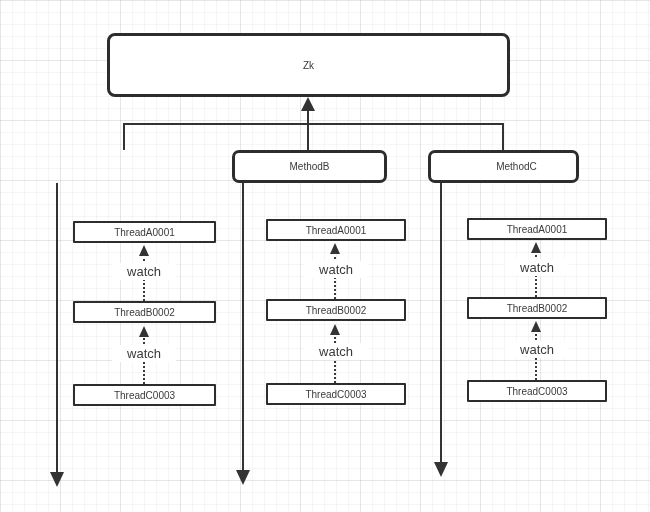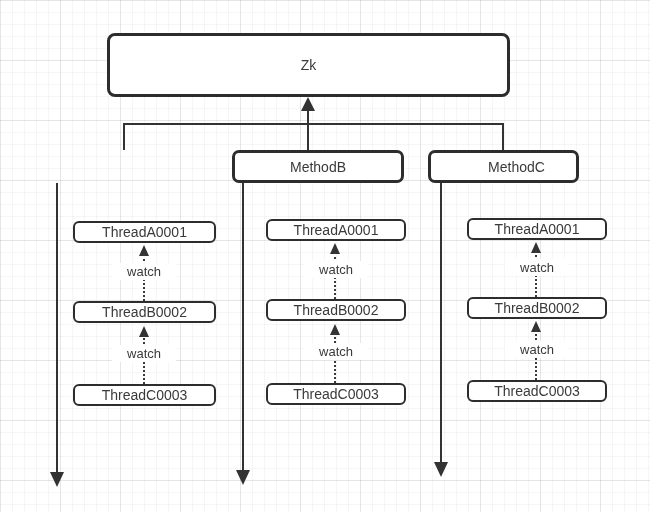--- a/index.html
+++ b/index.html
@@ -21,29 +21,29 @@
 
   
   .node {
     position: absolute;
     box-sizing: border-box;
     background: #ffffff;
     border: 2px solid #2d2d2d;
     display: flex;
     align-items: center;
     justify-content: center;
-    font-size: 14px;
+    font-size: 10px;
     white-space: nowrap;
   }
   .zk-node   { left: 107px; top: 33px;  width: 403px; height: 64px; border-radius: 8px; border-width: 3px; }
   .method    { top: 150px; height: 33px; border-radius: 7px; border-width: 3px; }
   .m-a { left: 47px;  width: 152px; }
-  .m-b { left: 232px; width: 172px; }
+  .m-b { left: 232px; width: 155px; }
   .m-c { left: 428px; width: 151px; padding-left: 26px; }
-  .thread    { height: 22px; border-radius: 6px; }
+  .thread    { height: 22px; border-radius: 1px; }
   .a-col { left: 73px;  width: 143px; }
   .b-col { left: 266px; width: 140px; }
   .c-col { left: 467px; width: 140px; }
   .a1 { top: 221px; } .a2 { top: 301px; } .a3 { top: 384px; }
   .b1 { top: 219px; } .b2 { top: 299px; } .b3 { top: 383px; }
   .c1 { top: 218px; } .c2 { top: 297px; } .c3 { top: 380px; }
 
   
   .vline { position: absolute; width: 0; border-left: 2px solid #333333; }
   .hline { position: absolute; height: 0; border-top: 2px solid #333333; }

